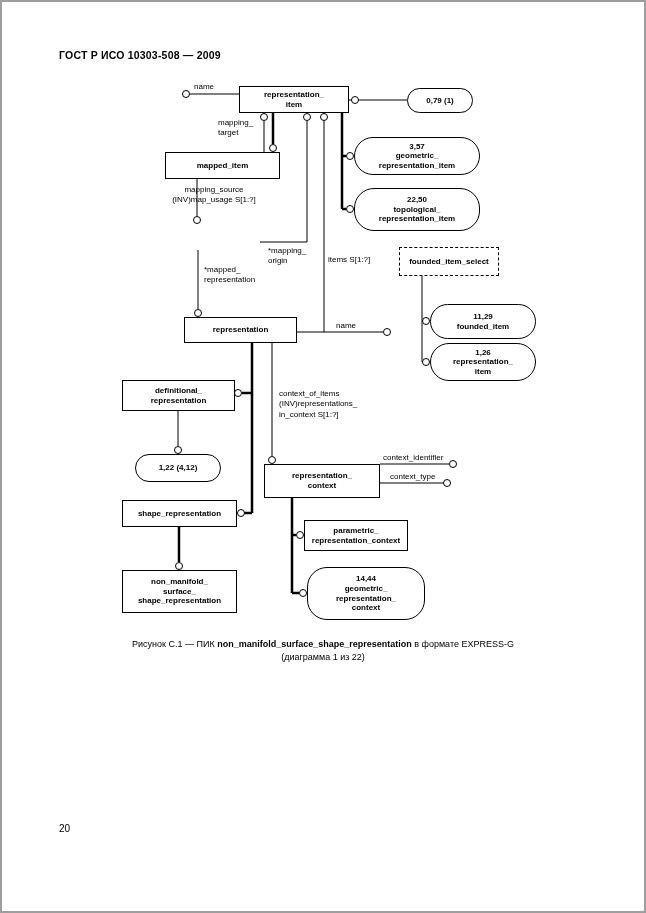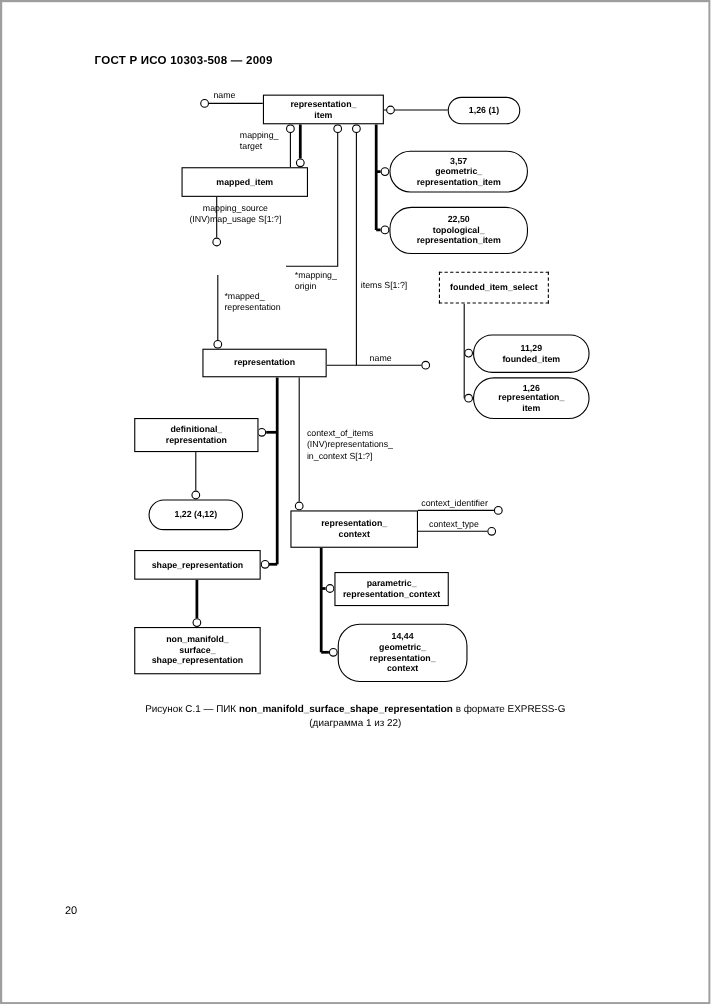--- a/index.html
+++ b/index.html
@@ -8,21 +8,21 @@
     width:646px;height:913px;
     box-sizing:border-box;
     background:#fff;
     border:2px solid #9e9e9e;
     font-family:"Liberation Sans", sans-serif;
     color:#000;
     overflow:hidden;
   }
   .hdr{
     position:absolute;left:57px;top:47px;
-    font-size:10.5px;font-weight:bold;letter-spacing:.2px;margin-left:27px;
+    font-size:10.5px;font-weight:bold;letter-spacing:.2px;
   }
   .pagenum{
     position:absolute;left:57px;top:821px;
     font-size:10px;
   }
   svg.wires{position:absolute;left:0;top:0;}
   .box,.oval,.dashed{
     position:absolute;
     box-sizing:border-box;
     background:#fff;
@@ -117,21 +117,21 @@
   <div class="box" style="left:120px;top:498px;width:115px;height:27px">shape_representation</div>
   <div class="box" style="left:120px;top:568px;width:115px;height:43px">non_manifold_
 surface_
 shape_representation</div>
   <div class="box" style="left:262px;top:462px;width:116px;height:34px">representation_
 context</div>
   <div class="box" style="left:302px;top:518px;width:104px;height:31px">parametric_
 representation_context</div>
   <div class="dashed" style="left:397px;top:245px;width:100px;height:29px">founded_item_select</div>
 
-  <div class="oval" style="left:405px;top:86px;width:66px;height:25px">1,26 (1)</div>
+  <div class="oval" style="left:405px;top:86px;width:66px;height:25px">0,79 (1)</div>
   <div class="oval" style="left:352px;top:135px;width:126px;height:38px">3,57
 geometric_
 representation_item</div>
   <div class="oval" style="left:352px;top:186px;width:126px;height:43px">22,50
 topological_
 representation_item</div>
   <div class="oval" style="left:428px;top:302px;width:106px;height:35px">11,29
 founded_item</div>
   <div class="oval" style="left:428px;top:341px;width:106px;height:38px">1,26
 representation_

